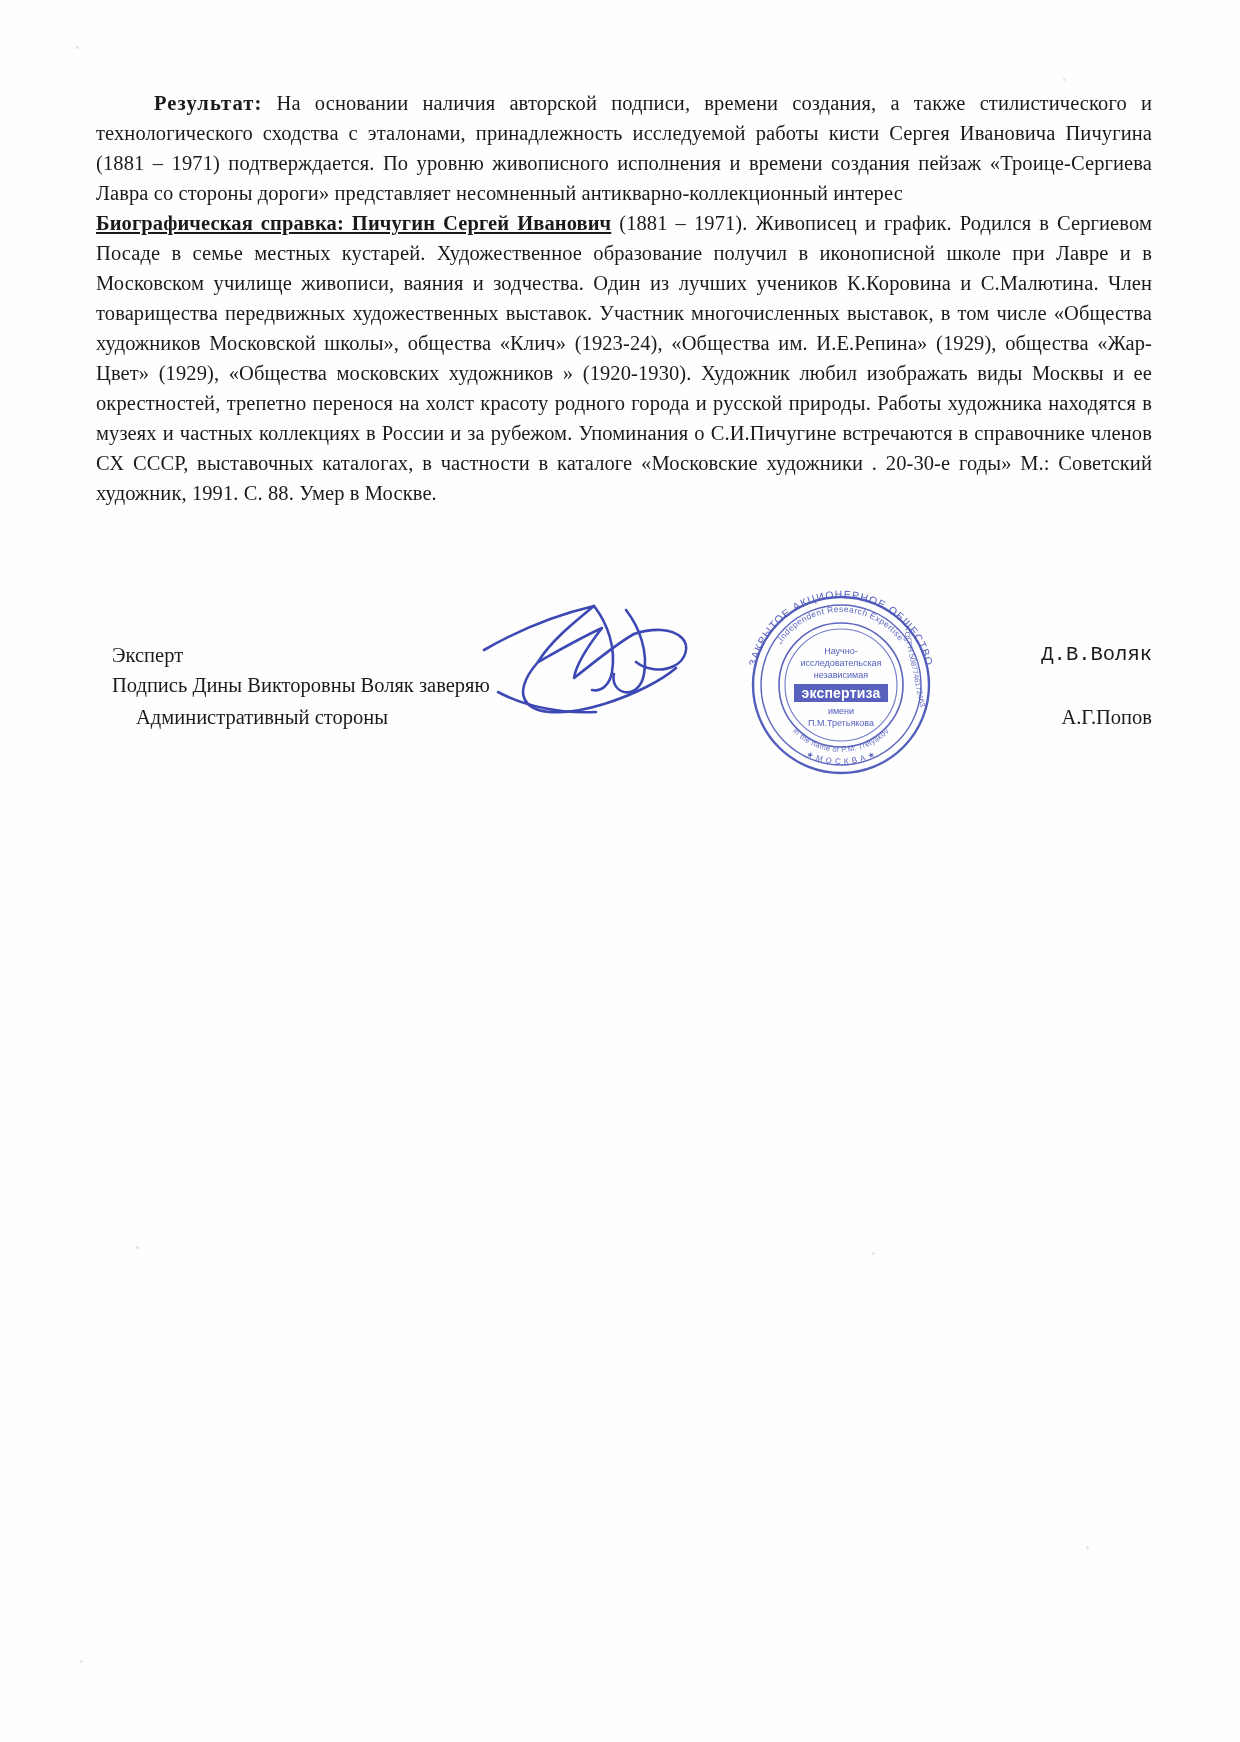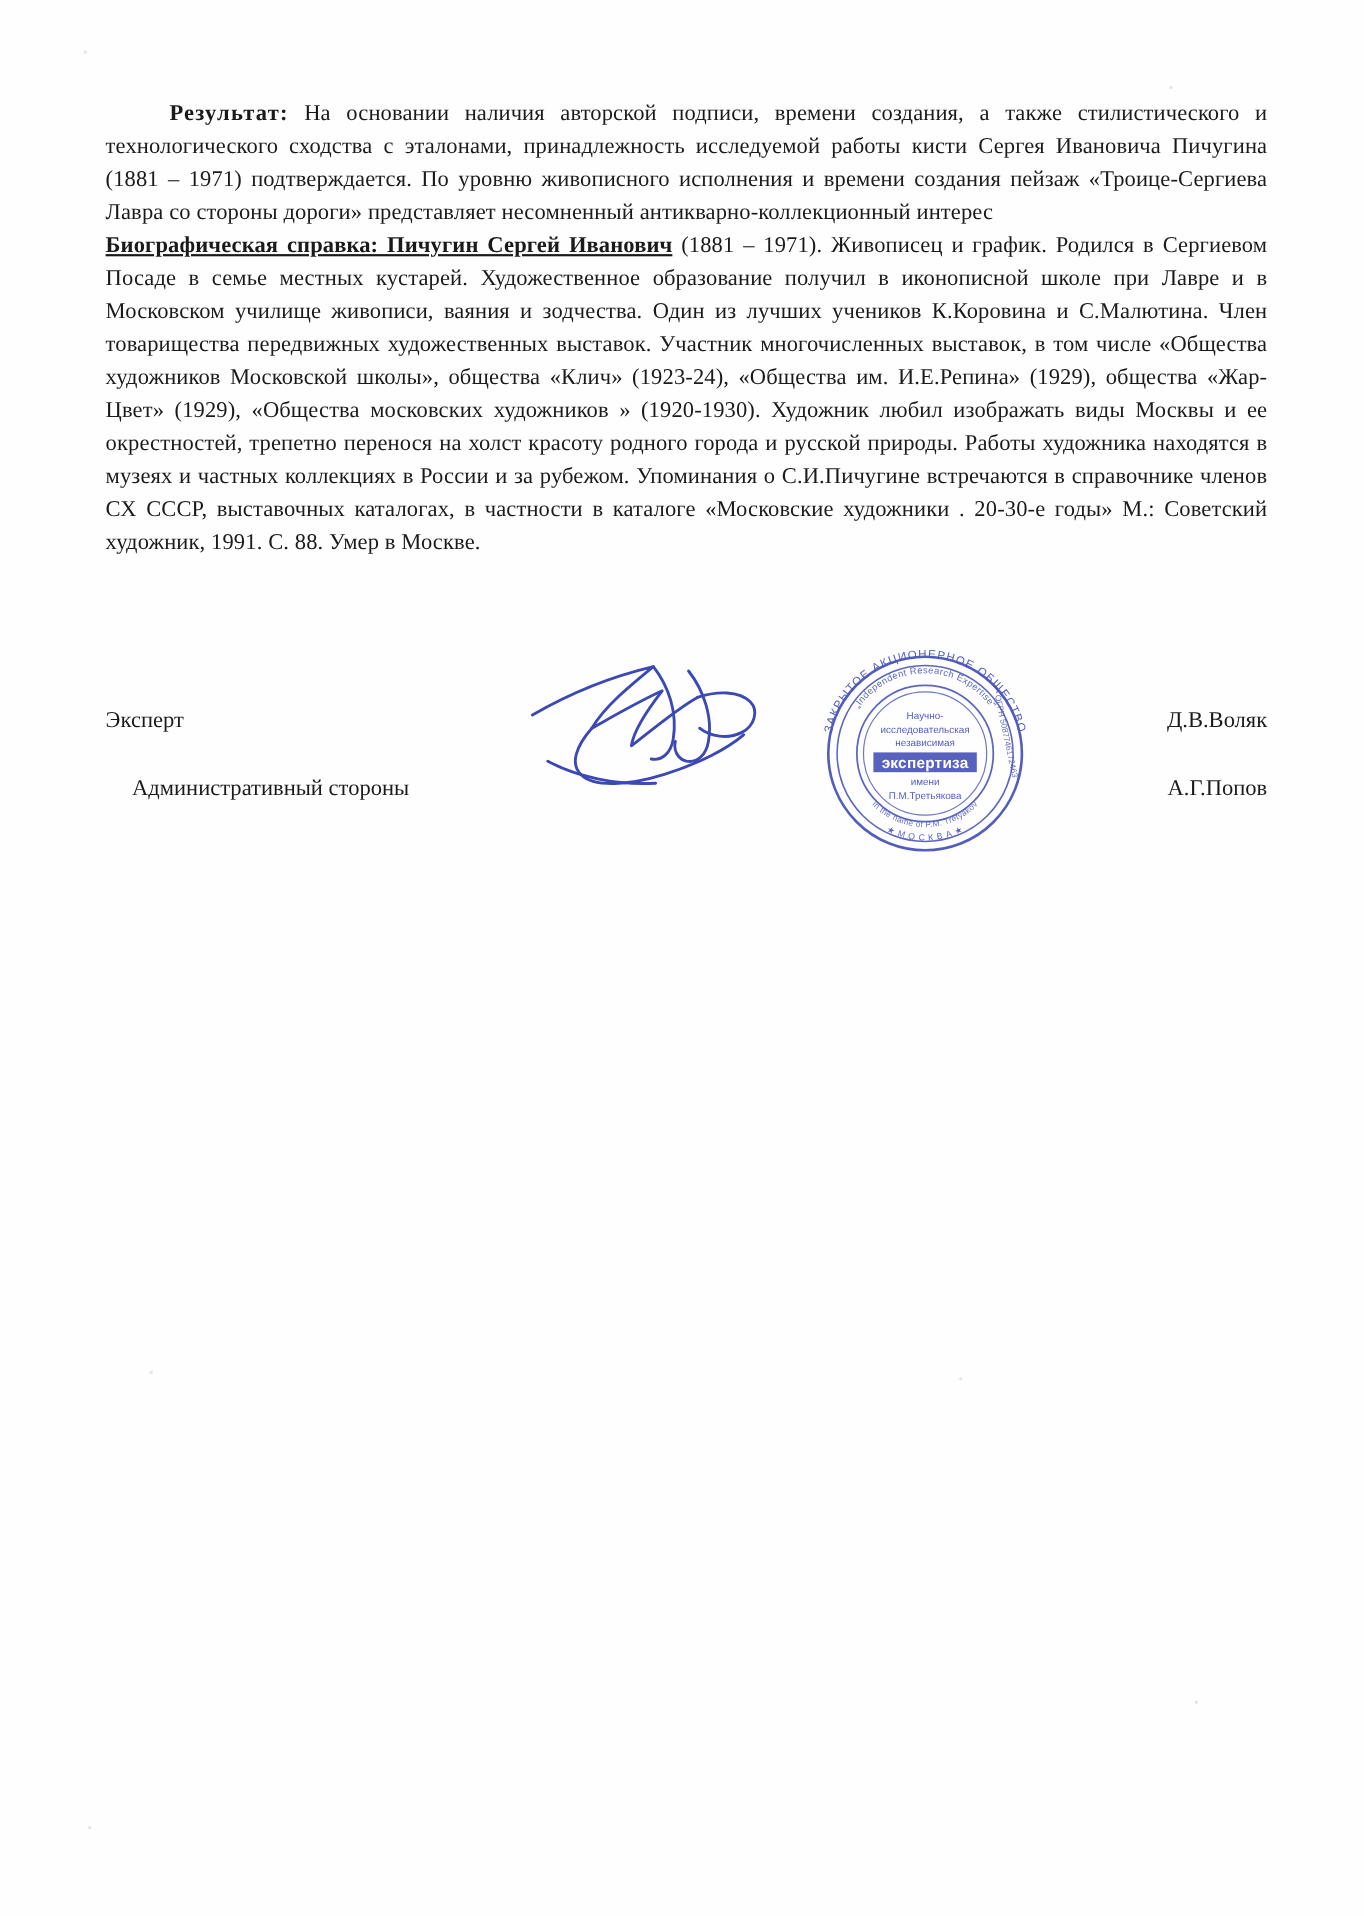--- a/index.html
+++ b/index.html
@@ -68,25 +68,26 @@
     left: 96px;
     top: 640px;
     width: 1056px;
     height: 160px;
   }
 
   .sign-row {
     position: absolute;
     font-size: 20.5px;
     line-height: 30px;
+    margin-left: 16px;
   }
   .sign-expert      { left: 0;   top: 0; }
   .sign-certify     { left: 0;   top: 30px; }
   .sign-admin       { left: 24px; top: 62px; }
-  .sign-name-1      { right: 0;  top: 0;  text-align: left; }
+  .sign-name-1      { right: 0;  top: 0;  text-align: left; font-family: Liberation Mono, monospace; }
   .sign-name-2      { right: 0;  top: 62px; text-align: left; }
 
   
   .signature {
     position: absolute;
     left: 380px;
     top: -46px;
     width: 300px;
     height: 140px;
     pointer-events: none;
@@ -173,18 +174,19 @@
         <text x="105" y="86">исследовательская</text>
         <text x="105" y="98">независимая</text>
         <text x="105" y="134">имени</text>
         <text x="105" y="146">П.М.Третьякова</text>
       </g>
       <rect x="58" y="104" width="94" height="18" fill="#4a55b8" opacity=".92"></rect>
       <text x="105" y="118" text-anchor="middle" font-size="14" font-family="Liberation Sans, sans-serif" fill="#ffffff" font-weight="bold" letter-spacing=".2">экспертиза</text>
     </svg>
 
     <div class="sign-row sign-expert">Эксперт</div>
+    <div class="sign-row sign-certify">Подпись Дины Викторовны Воляк заверяю</div>
     <div class="sign-row sign-admin">Административный стороны</div>
     <div class="sign-row sign-name-1">Д.В.Воляк</div>
     <div class="sign-row sign-name-2">А.Г.Попов</div>
   </div>
 
 </div>
 
 </body></html>

